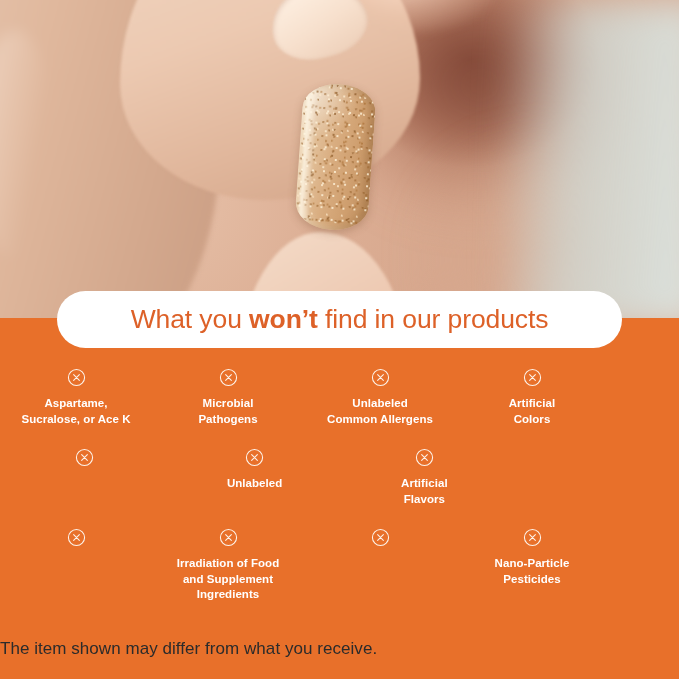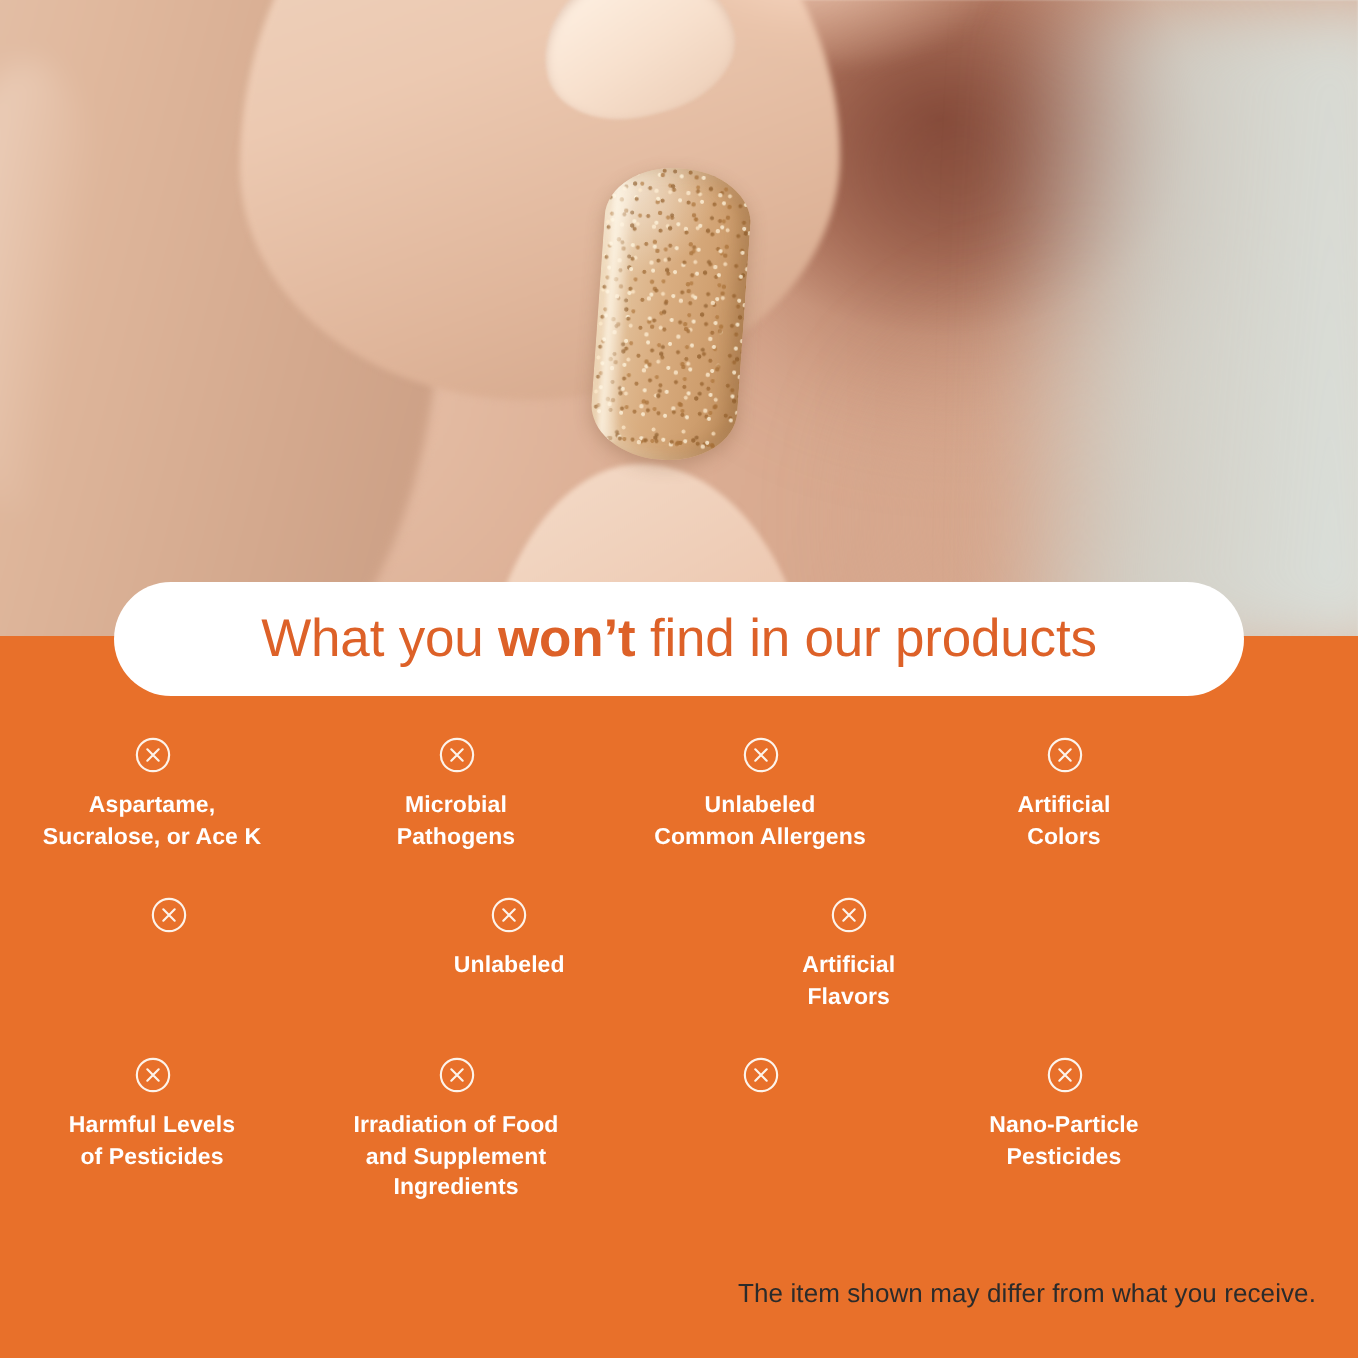--- a/index.html
+++ b/index.html
@@ -230,22 +230,22 @@
     max-width: 160px;
     white-space: pre-line;
   }
 
   
   .footer-note {
     position: absolute;
     left: 0;
     top: 639px;
     width: 658px;
-    text-align: right;
-    font-size: 13px;
+    text-align: left;
+    font-size: 17px;
     color: #2b2b2b;
     font-weight: 400;
     letter-spacing: 0.05px;
   }
 </style>
 </head>
 <body>
 
 <div class="page">
 
@@ -332,22 +332,20 @@
 Flavors</div>
       </div>
     </div>
 
     <div class="grid-row row-3">
       <div class="cell">
         <svg class="x-icon" viewBox="0 0 24 24">
             <circle cx="12" cy="12" r="10.2" fill="none" stroke="#fdf3ea" stroke-width="1.35"></circle>
             <path d="M8.4 8.4 L15.6 15.6 M15.6 8.4 L8.4 15.6" stroke="#fdf3ea" stroke-width="1.35" stroke-linecap="round" fill="none"></path>
           </svg>
-        <div class="cell-label">Harmful Levels
-of Pesticides</div>
       </div>
       <div class="cell">
         <svg class="x-icon" viewBox="0 0 24 24">
             <circle cx="12" cy="12" r="10.2" fill="none" stroke="#fdf3ea" stroke-width="1.35"></circle>
             <path d="M8.4 8.4 L15.6 15.6 M15.6 8.4 L8.4 15.6" stroke="#fdf3ea" stroke-width="1.35" stroke-linecap="round" fill="none"></path>
           </svg>
         <div class="cell-label">Irradiation of Food
 and Supplement
 Ingredients</div>
       </div>

